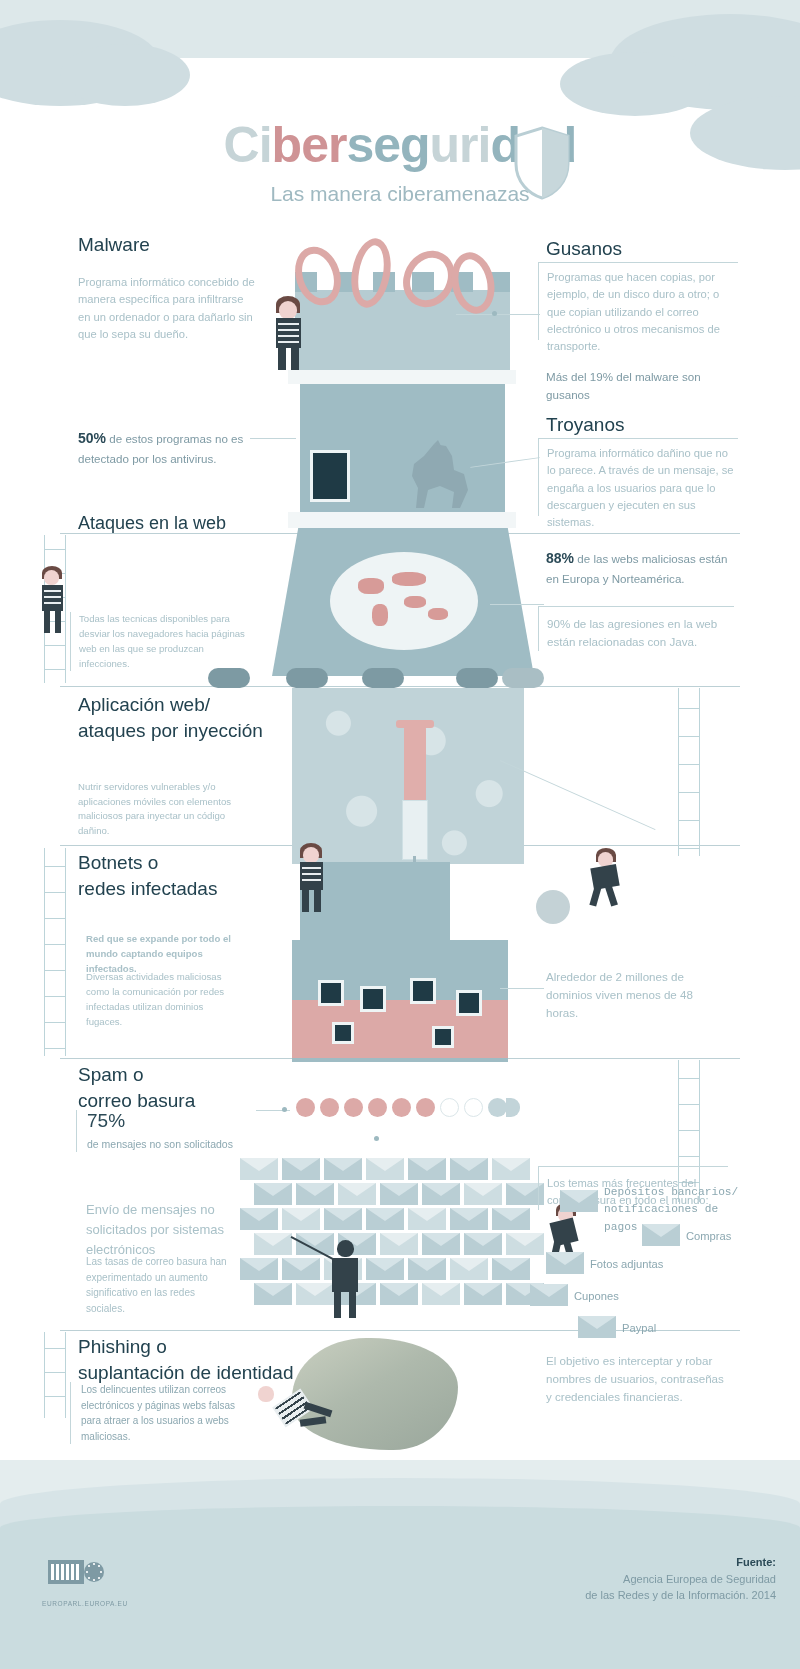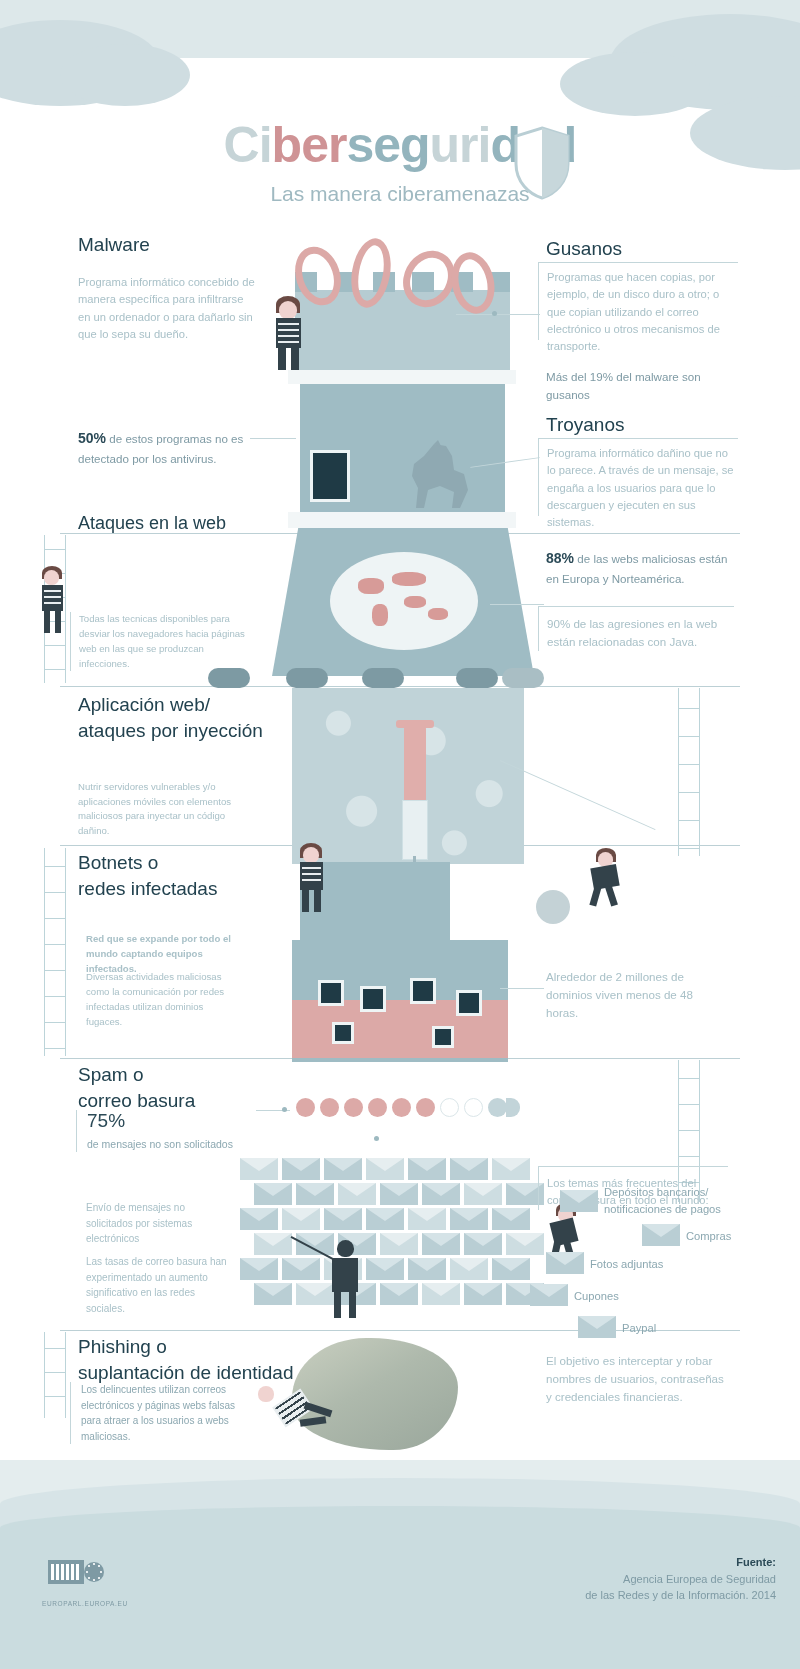--- a/index.html
+++ b/index.html
@@ -423,32 +423,32 @@
 
   <div class="blk" style="left:78px; top:1064px; width:200px;">
     <div class="h2">Spam o</div>
     <div class="h2" style="margin-top:4px;">correo basura</div>
   </div>
   <div class="blk rule-left" style="left:70px; top:1110px; width:190px; padding-left:10px;margin-left:6px;">
     <div class="big-pct">75%</div>
     <div class="body-txt" style="margin-top:4px; font-size:10.5px; color:#8ca8b1;">de mensajes no son solicitados</div>
   </div>
   <div class="blk" style="left:86px; top:1200px; width:140px;">
-    <div class="body-txt" style="font-size:10px;">Envío de mensajes no solicitados por sistemas electrónicos</div>
+    <div class="body-txt" style="font-size:13px;">Envío de mensajes no solicitados por sistemas electrónicos</div>
   </div>
   <div class="blk" style="left:86px; top:1254px; width:146px;">
     <div class="body-txt" style="font-size:10px;">Las tasas de correo basura han experimentado un aumento significativo en las redes sociales.</div>
   </div>
   <div class="blk rule-top rule-left" style="left:538px; top:1166px; width:190px; padding:8px 0 0 8px;">
     <div class="body-txt">Los temas más frecuentes del correo basura en todo el mundo:</div>
   </div>
 
   <div class="env" style="left:560px; top:1190px;"></div>
   <div class="blk" style="left:604px; top:1184px; width:150px;">
-    <div class="body-txt" style="color:#8ca8b1;">Depósitos bancarios/ notificaciones de pagos</div>
+    <div class="body-txt" style="color:#8ca8b1;font-family:Liberation Mono, monospace;">Depósitos bancarios/ notificaciones de pagos</div>
   </div>
   <div class="env" style="left:642px; top:1224px;"></div>
   <div class="blk" style="left:686px; top:1228px; width:100px;">
     <div class="body-txt" style="color:#8ca8b1;">Compras</div>
   </div>
   <div class="env" style="left:546px; top:1252px;"></div>
   <div class="blk" style="left:590px; top:1256px; width:120px;">
     <div class="body-txt" style="color:#8ca8b1;">Fotos adjuntas</div>
   </div>
   <div class="env" style="left:530px; top:1284px;"></div>

